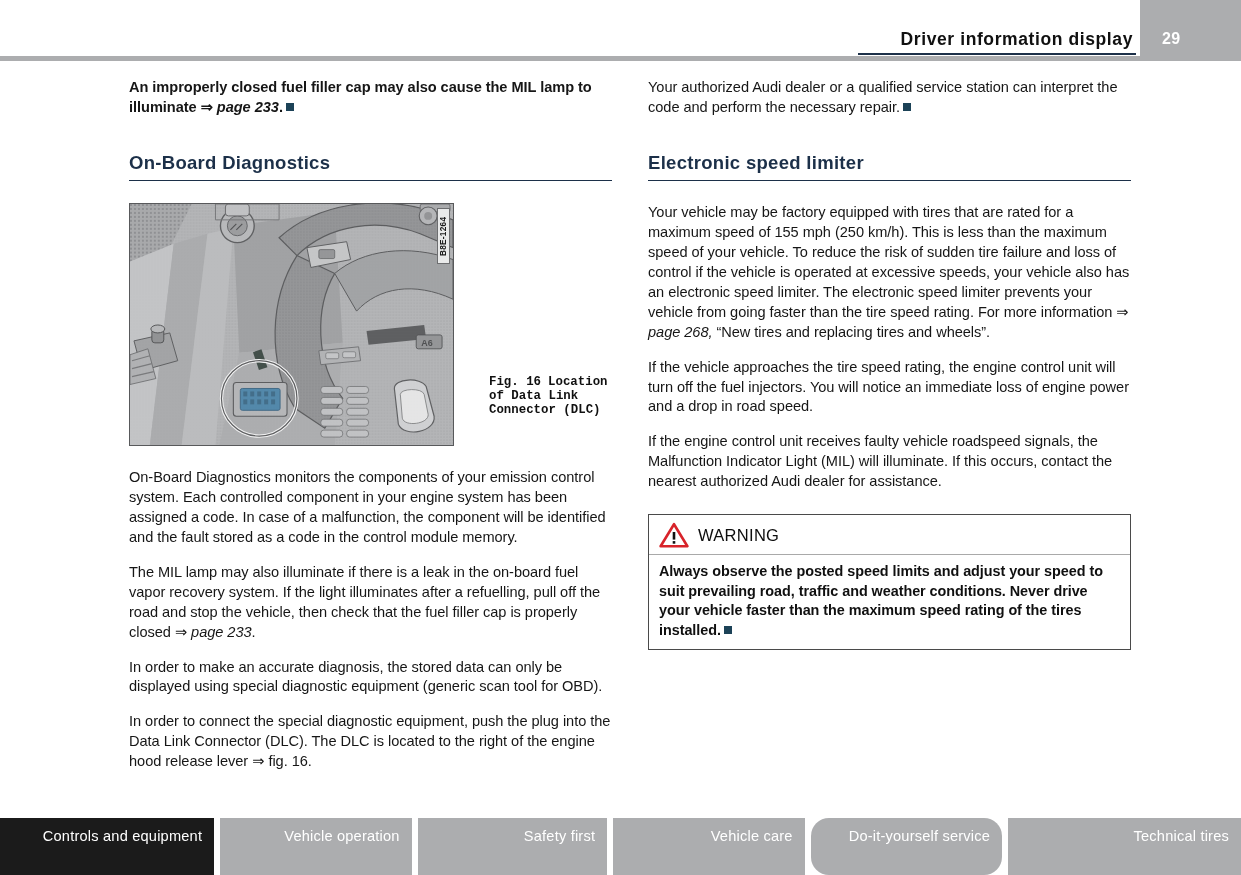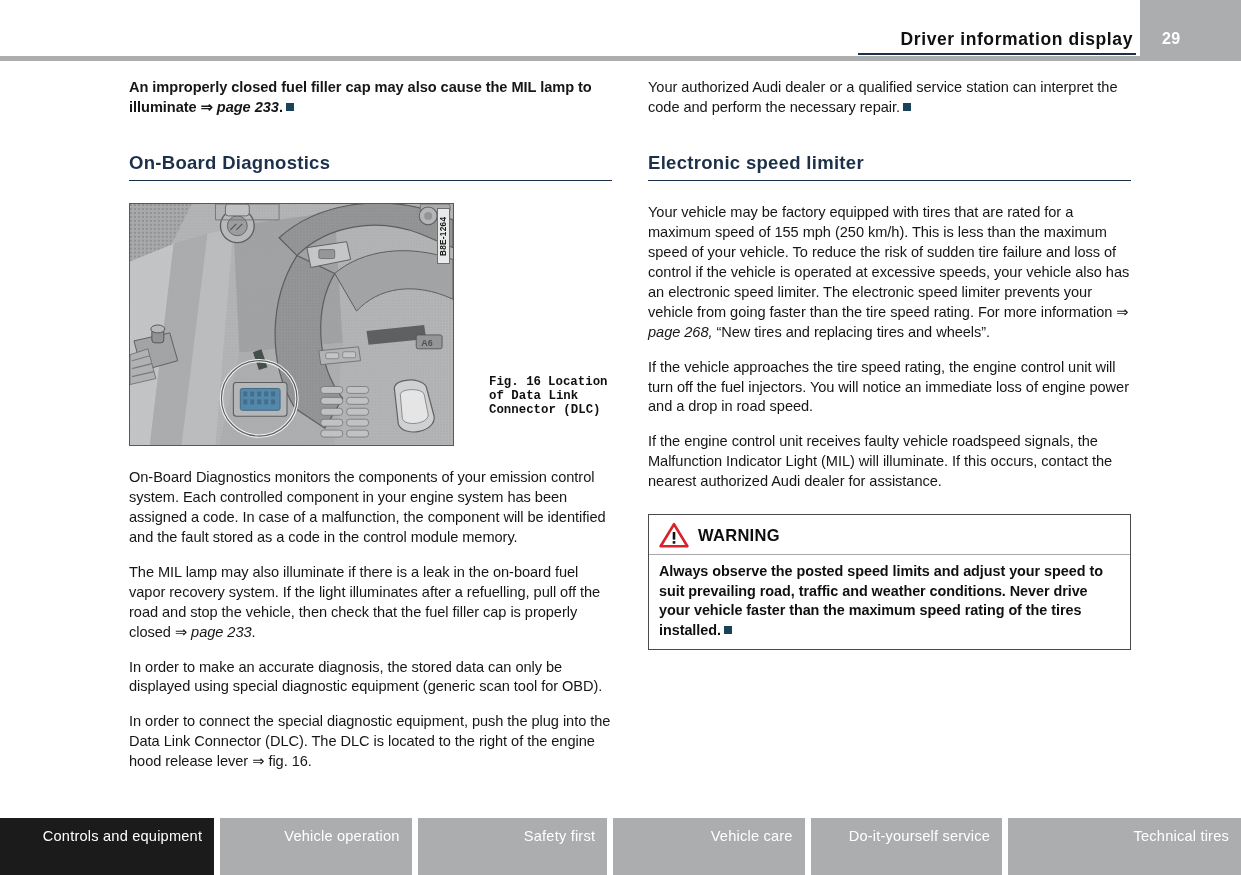--- a/index.html
+++ b/index.html
@@ -174,21 +174,21 @@
   .warning-header {
     display: flex;
     align-items: center;
     gap: 9px;
     padding: 7px 10px 6px 10px;
     border-bottom: 1px solid #a9a9a9;
   }
   .warning-icon { flex: 0 0 auto; display: block; }
   .warning-title {
     font-size: 16.5px;
-    font-weight: bold;
+    font-weight: normal;
     color: #0d0d0d;
     letter-spacing: 0.3px;
   }
   .warning-body {
     padding: 7px 10px 9px 10px;
     font-size: 14.4px;
     line-height: 19.6px;
     font-weight: bold;
     color: #101010;
     letter-spacing: -0.05px;
@@ -212,21 +212,21 @@
     letter-spacing: 0.2px;
     text-align: right;
     padding: 9px 12px 0 12px;
     line-height: 19px;
   }
   .tab.active { background: #1b1b1b; }
   .tab-1 { width: 217px; }
   .tab-2 { width: 192px; }
   .tab-3 { width: 194px; }
   .tab-4 { width: 194px; }
-  .tab-5 { width: 194px; }
+  .tab-5 { width: 194px; border-radius: 18px; }
   .tab-6 { width: 236px; }
 </style>
 </head>
 <body>
 
 <div class="page-header">
   <div class="header-title">Driver information display</div>
   <div class="header-title-rule"></div>
   <div class="page-number-block">
     <div class="page-number">29</div>

